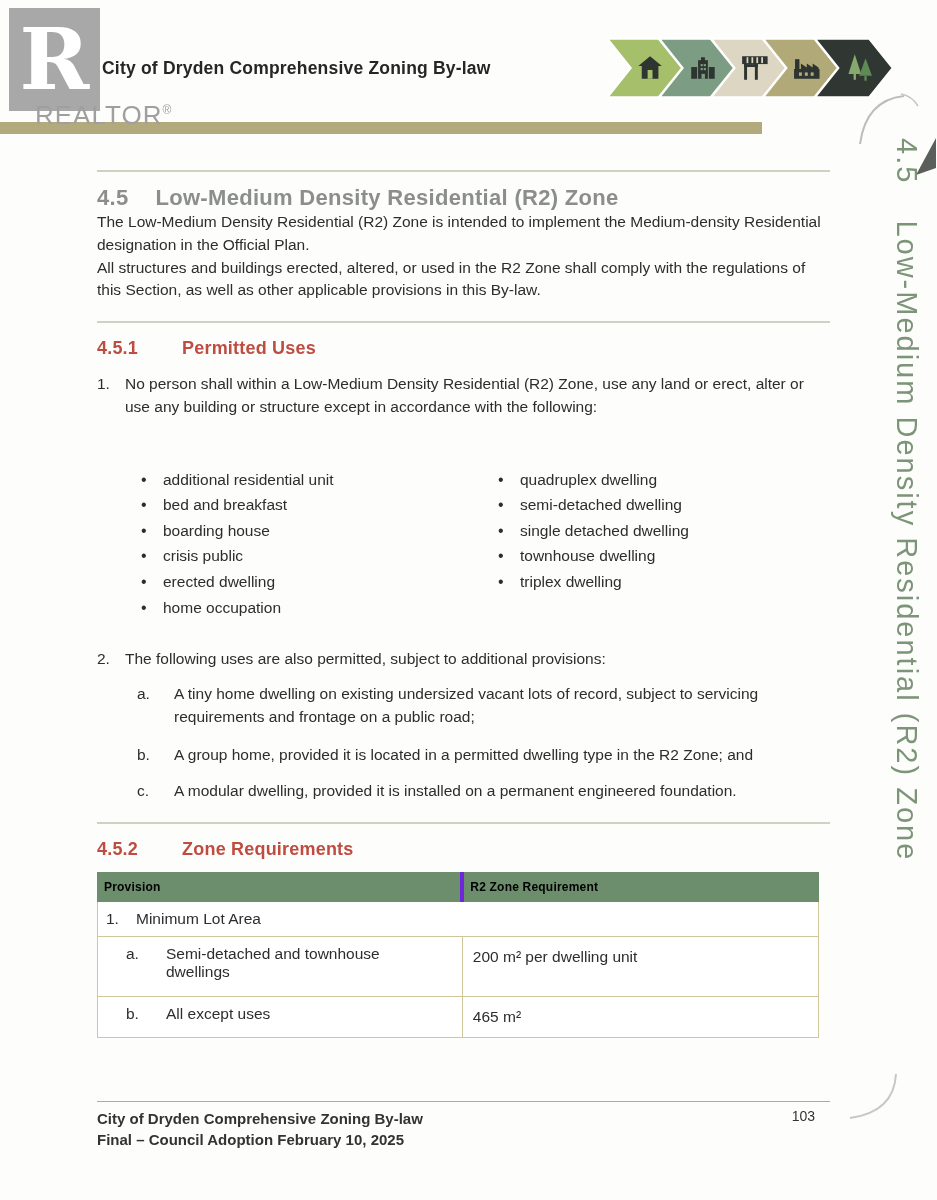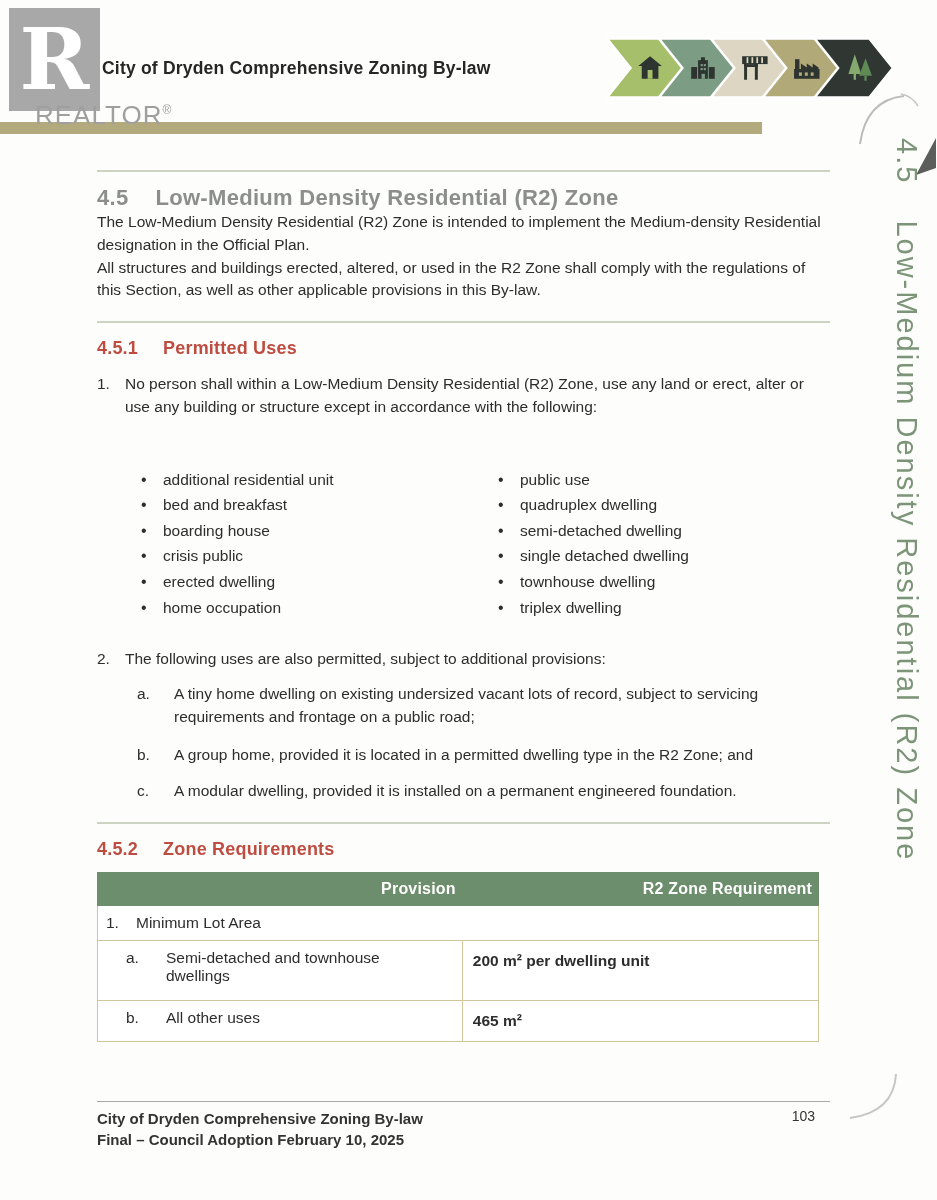--- a/index.html
+++ b/index.html
@@ -64,21 +64,21 @@
   }
   h1.section-title .num { margin-right: 27px; }
 
   p.body { font-size: 15.5px; line-height: 1.47; }
 
   h2.sub-heading {
     margin-top: 15px;
     font-size: 18px; font-weight: 700; color: #bf4c41; letter-spacing: 0.2px;
     display: flex;
   }
-  h2.sub-heading .num { margin-right: 25px; }
+  h2.sub-heading .num { margin-right: 44px; }
   .rule.pre-heading { margin-top: 19px; }
 
   .num-item { margin-top: 14px; display: flex; font-size: 15.5px; line-height: 1.47; }
   .num-item .marker { width: 28px; flex: none; }
   .num-item.second { margin-top: 28px; }
 
   .bullet-cols { display: flex; margin-top: 13px; margin-left: 42px; }
   .bullet-cols ul { list-style: none; margin-top: 35px; }
   .bullet-cols ul.left { width: 357px; flex: none; }
   .bullet-cols li {
@@ -97,36 +97,36 @@
   .sub-item.c { margin-top: 14px; }
 
   
   .req-table {
     margin-top: 12px; width: 722px;
     border-collapse: collapse;
     font-size: 15.5px;
   }
   .req-table th, .req-table td { border: 1.5px solid #cfc69b; }
   .req-table th {
-    background: #6d8e6c; color: #ffffff;
-    font-size: 16px; font-weight: 600; letter-spacing: 0.2px;
-    padding: 7px 6px; text-align: right;
+    background: #6d8e6c; color: #000000;
+    font-size: 12px; font-weight: 600; letter-spacing: 0.2px;
+    padding: 7px 6px; text-align: left;
     border-color: #6d8e6c;
   }
-  .req-table th + th { border-left: 1px solid #6d28d9; }
+  .req-table th + th { border-left: 4px solid #6d28d9; }
   .req-table .col-provision { width: 50.6%; }
   .req-table td { background: #ffffff; vertical-align: top; }
   .group-cell { padding: 8px 10px 8px 8px; }
   .cell-flex { display: flex; }
   .cell-flex .marker { flex: none; }
   .group-cell .marker { width: 30px; }
   .prov-cell { padding: 8px 10px 8px 28px; }
   .prov-cell .marker { width: 40px; }
   .prov-cell .ptext { width: 255px; }
-  .req-cell { padding: 11px 10px; font-weight: bold; }
+  .req-cell { padding: 11px 10px; }
   .row-a td { height: 60px; }
   .row-b td { height: 38px; }
 
   
   .footer { position: absolute; left: 97px; top: 1101px; width: 733px; }
   .footer-row { display: flex; justify-content: space-between; margin-top: 6px; }
   .footer-text { font-size: 15px; font-weight: 700; color: #333; line-height: 1.4; }
   .page-num { font-size: 14px; color: #333; padding-right: 15px; }
 </style>
 </head>
@@ -237,21 +237,20 @@
   <div class="bullet-cols">
     <ul class="left">
       <li>additional residential unit</li>
       <li>bed and breakfast</li>
       <li>boarding house</li>
       <li>crisis public</li>
       <li>erected dwelling</li>
       <li>home occupation</li>
     </ul>
     <ul class="right">
-      <li>public use</li>
       <li>quadruplex dwelling</li>
       <li>semi-detached dwelling</li>
       <li>single detached dwelling</li>
       <li>townhouse dwelling</li>
       <li>triplex dwelling</li>
     </ul>
   </div>
 
   <div class="num-item second">
     <span class="marker">2.</span>
@@ -300,21 +299,21 @@
             <span class="marker">a.</span>
             <span class="ptext">Semi-detached and townhouse dwellings</span>
           </div>
         </td>
         <td class="req-cell">200 m² per dwelling unit</td>
       </tr>
       <tr class="row-b">
         <td class="prov-cell">
           <div class="cell-flex">
             <span class="marker">b.</span>
-            <span class="ptext">All other uses</span>
+            <span class="ptext">All except uses</span>
           </div>
         </td>
         <td class="req-cell">465 m²</td>
       </tr>
     </tbody>
   </table>
 </div>
 
 <div class="footer">
   <div class="rule gray"></div>

